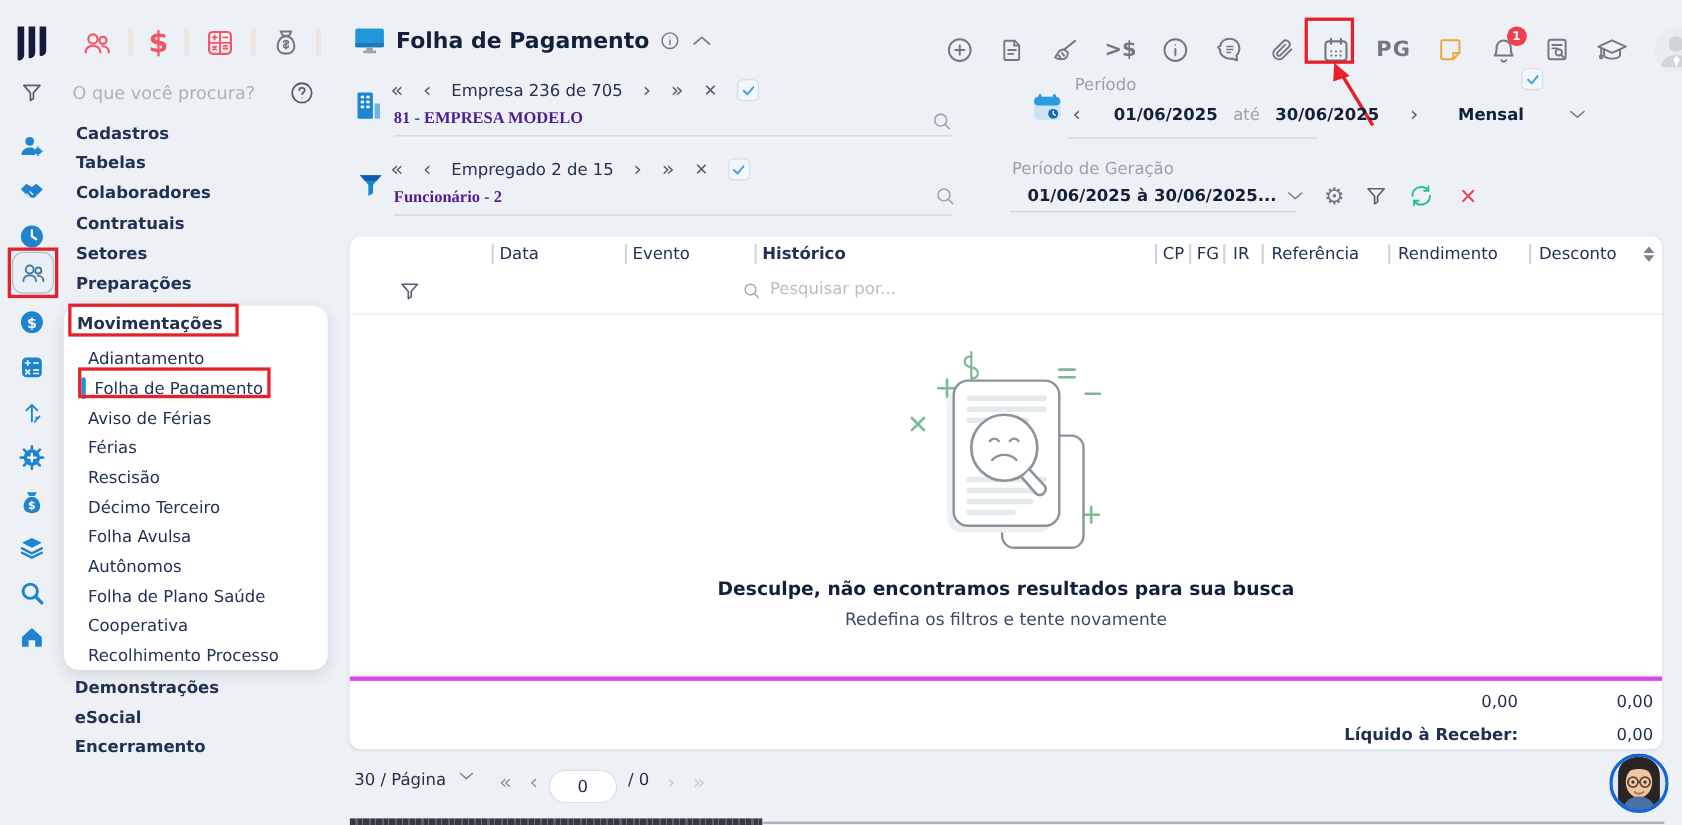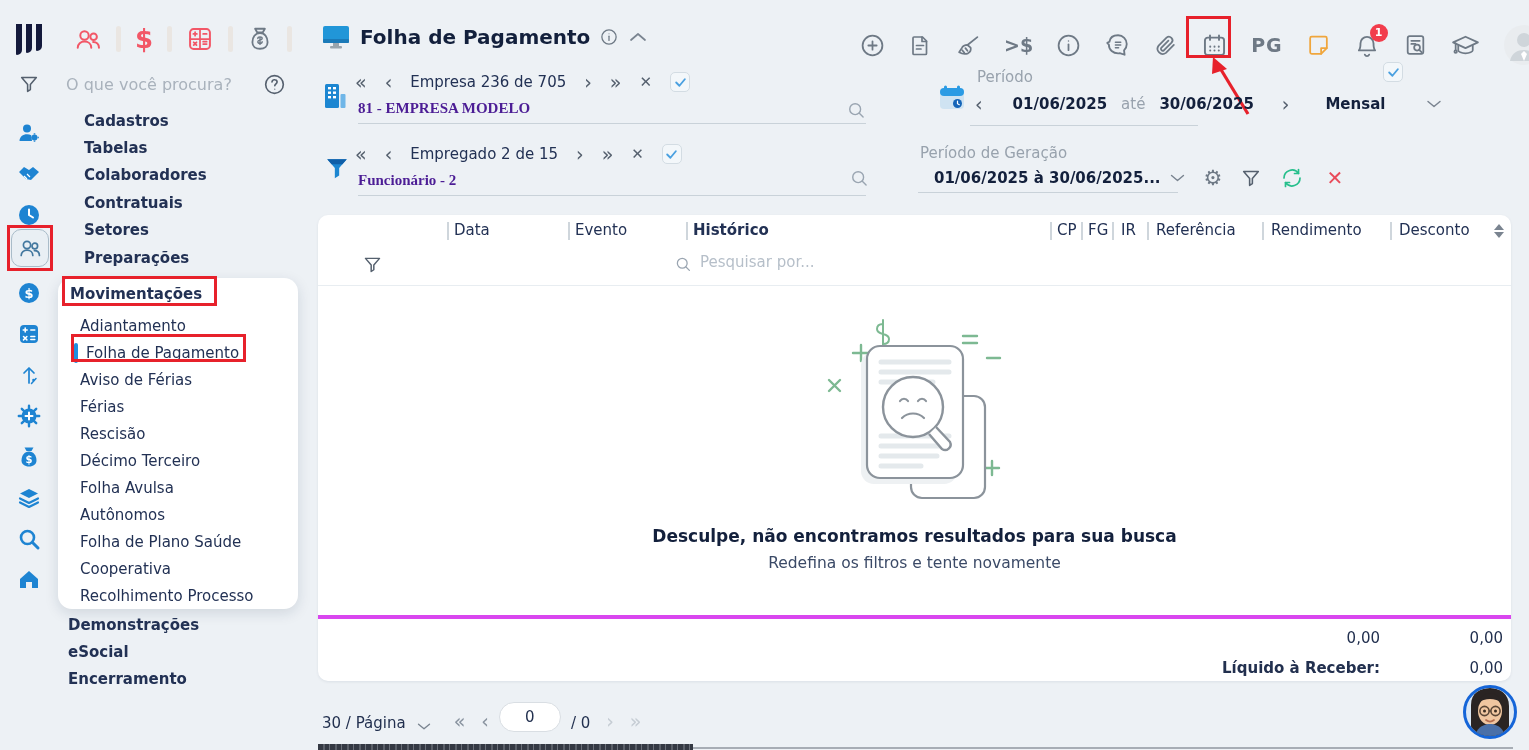--- a/index.html
+++ b/index.html
@@ -47,21 +47,21 @@
   .th { position:absolute; top:6px; font-size:15px; color:#223154; white-space:nowrap; }
   .sort-ico { position:absolute; display:flex; flex-direction:column; gap:2px; }
   .tri-up { width:0; height:0; border-left:5px solid transparent; border-right:5px solid transparent; border-bottom:6px solid #7a8490; }
   .tri-down { width:0; height:0; border-left:5px solid transparent; border-right:5px solid transparent; border-top:6px solid #7a8490; }
   #table-search-input { border:none; outline:none; font-size:15px; color:#223154; width:200px; font-family:inherit; background:transparent; }
   #table-search-input::placeholder { color:#b6bfc9; }
   .empty-title { font-size:17px; font-weight:700; color:#13203c; }
   .empty-sub { font-size:15.5px; color:#3b4a67; margin-top:8px; }
   #totals { position:absolute; left:0; right:0; bottom:0; height:66px; border-top:4px solid #d946ef; font-size:15px; color:#22304f; }
   
-  #pagination { left:322px; top:700px; height:32px; display:flex; align-items:flex-end; gap:10px; font-size:15px; color:#22304f; }
+  #pagination { left:322px; top:700px; height:32px; display:flex; align-items:flex-start; gap:10px; font-size:15px; color:#22304f; }
   .pg-glyph { font-size:19px; color:#8a94a0; cursor:pointer; }
   .pg-glyph.dis { color:#c6cdd4; }
   #page-input { width:62px; height:30px; border:1px solid #d9dee3; border-radius:16px; text-align:center; font-size:15px; color:#22304f; outline:none; background:#fff; font-family:inherit; }
   
   #bottom-strip { left:318px; top:744px; width:375px; height:6px; background:repeating-linear-gradient(90deg,#343943 0 5px,#5a5f68 5px 7px,#343943 7px 11px,#6a6f78 11px 12px); }
   #bottom-line { left:693px; top:747px; width:820px; height:2px; background:#a7adb5; }
 </style>
 </head>
 <body>
 
@@ -198,21 +198,21 @@
   <input id="sidebar-search-input" style="margin-left: 26px;" placeholder="O que você procura?">
   <span style="color:#55606e;margin-left:2px;">
     <svg width="23" height="23" viewBox="0 0 24 24" class="ico-stroke">
         <circle cx="12" cy="12" r="9.2"></circle>
         <path d="M9.4 9.3c.3-1.5 1.6-2.4 3-2.2 1.3.1 2.3 1.1 2.3 2.4 0 1.7-2.4 2-2.4 3.8"></path>
         <circle cx="12.3" cy="16.9" r=".6" fill="currentColor" stroke="none"></circle>
       </svg>
   </span>
 </div>
 
-<div class="abs" style="left:72px;top:107px;width:252px;">
+<div class="abs" style="left:57px;top:107px;width:252px;">
   <div class="top-item">
       <span>Cadastros</span>
     </div>
   <div class="top-item">
       <span>Tabelas</span>
     </div>
   <div class="top-item">
       <span>Colaboradores</span>
     </div>
   <div class="top-item">

